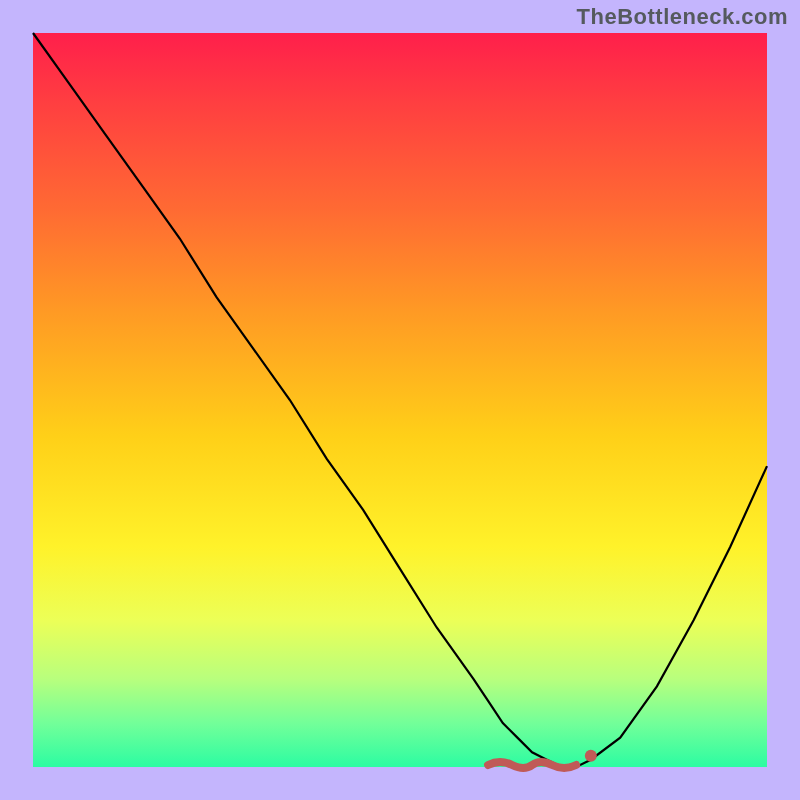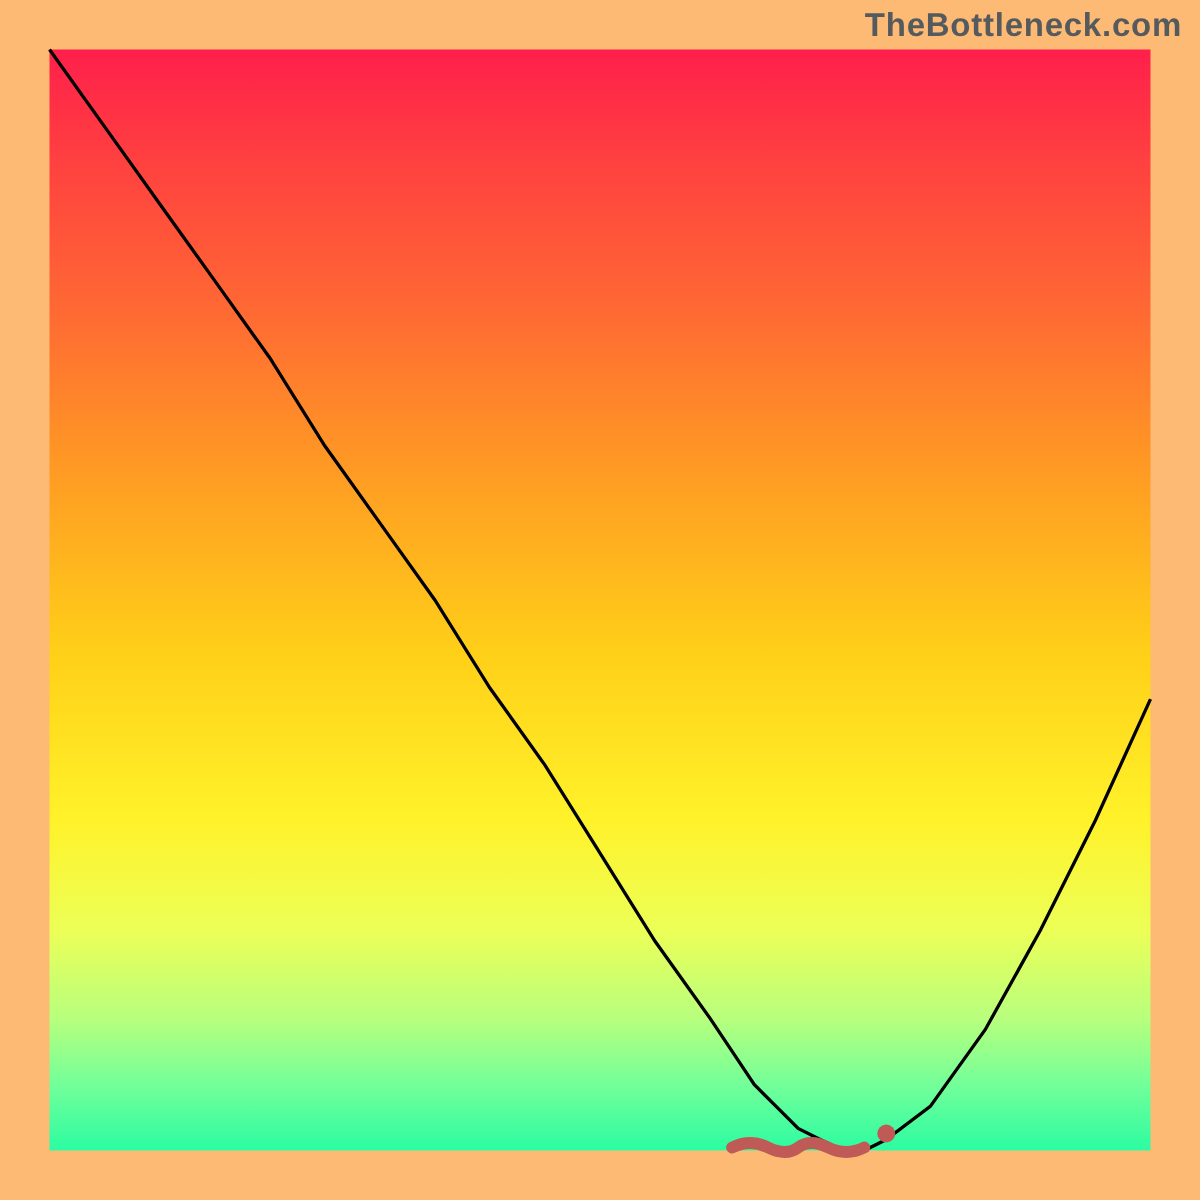--- a/index.html
+++ b/index.html
@@ -8,21 +8,21 @@
     width: 800px;
     height: 800px;
     background: #000;
     font-family: Arial, Helvetica, sans-serif;
     overflow: hidden;
   }
   .frame {
     position: relative;
     width: 800px;
     height: 800px;
-    background: #fdba74;
+    background: #c4b5fd;
   }
   .watermark {
     position: absolute;
     top: 4px;
     right: 12px;
     color: #555a5e;
     font-size: 22px;
     font-weight: 600;
     letter-spacing: 0.5px;
     user-select: none;

